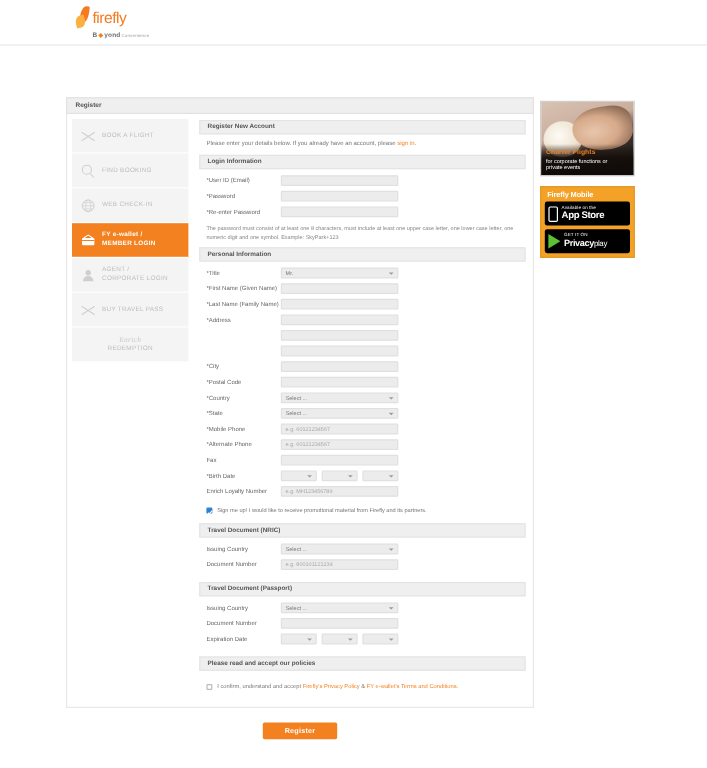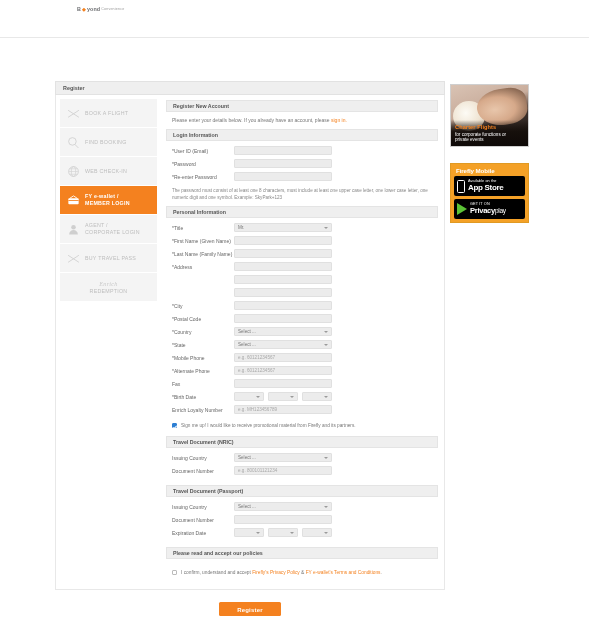--- a/index.html
+++ b/index.html
@@ -124,41 +124,48 @@
   }
   .promo .flower {
     position:absolute; left:2px; top:16px; width:32px; height:30px;
     background:radial-gradient(circle at 40% 40%, #fdfbf5 0%, #efe4d3 55%, #cbb9a3 100%);
     border-radius:50%;
   }
   .promo .shade { position:absolute; left:0; bottom:0; width:100%; height:26px; background:linear-gradient(180deg,rgba(20,14,10,0) 0%,rgba(20,14,10,.92) 45%,rgba(15,10,8,1) 100%); }
   .promo .ptitle { position:absolute; left:4px; bottom:16px; font-size:5.6px; font-weight:bold; color:#f4811f; letter-spacing:.1px;}
   .promo .psub { position:absolute; left:4px; bottom:3px; font-size:4.6px; color:#fff; line-height:5.6px; }
 
-  .appbox { width:79px; margin-top:16px; background:#f4a127; border:1px solid #e09a24; padding:3px; }
+  .appbox { width:79px; margin-top:8px; background:#f4a127; border:1px solid #e09a24; padding:3px; }
   .appbox .atitle { font-size:6.2px; font-weight:bold; color:#fff; padding:0 0 2px 2px; letter-spacing:-.1px;}
   .badge { background:#000; border-radius:2px; height:20px; display:flex; align-items:center; padding:0 3px; gap:3px; margin-bottom:3px; }
   .badge:last-child{margin-bottom:0;}
   .phone-ico { width:8px; height:13px; border:1.2px solid #fff; border-radius:1.5px; flex:0 0 8px; }
   .badge .tcol { display:flex; flex-direction:column; justify-content:center; line-height:1; }
   .badge .small { font-size:3.8px; color:#fff; letter-spacing:.1px;}
   .badge .big { font-size:8px; color:#fff; font-weight:bold; letter-spacing:-.3px; margin-top:.5px;}
   .gp-ico { width:0;height:0;border-top:6px solid transparent;border-bottom:6px solid transparent;border-left:10px solid #5bc236;flex:0 0 10px;}
   .badge .big.gp { font-size:7.6px; }
   .badge .big.gp i { font-style:normal; font-weight:normal; font-size:6.6px;}
 
   svg { display:block; }
 </style>
 </head>
 <body>
 
 <div class="page">
 
   <div class="header">
     <div class="logo">
+      <div class="logo-row">
+        <div class="logo-mark">
+          <div class="b1"></div>
+            <div class="b2"></div>
+        </div>
+        <div class="logo-word">firefly</div>
+      </div>
       <div class="logo-tag">
         <span class="t1">B</span>
         <span class="t1" style="color:#f4811f;font-size:5px;">◆</span>
         <span class="t1">yond</span>
         <span class="t2">Convenience</span>
       </div>
     </div>
   </div>
 
   <div class="wrap">

